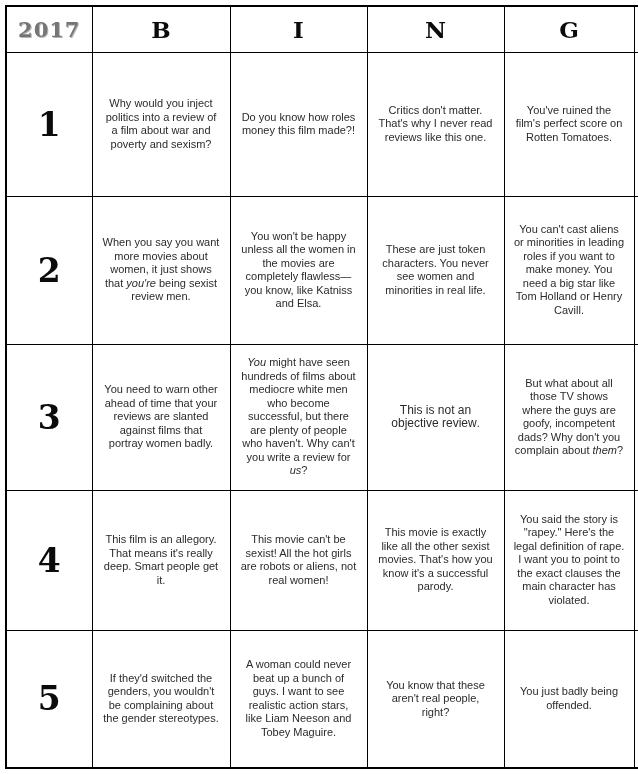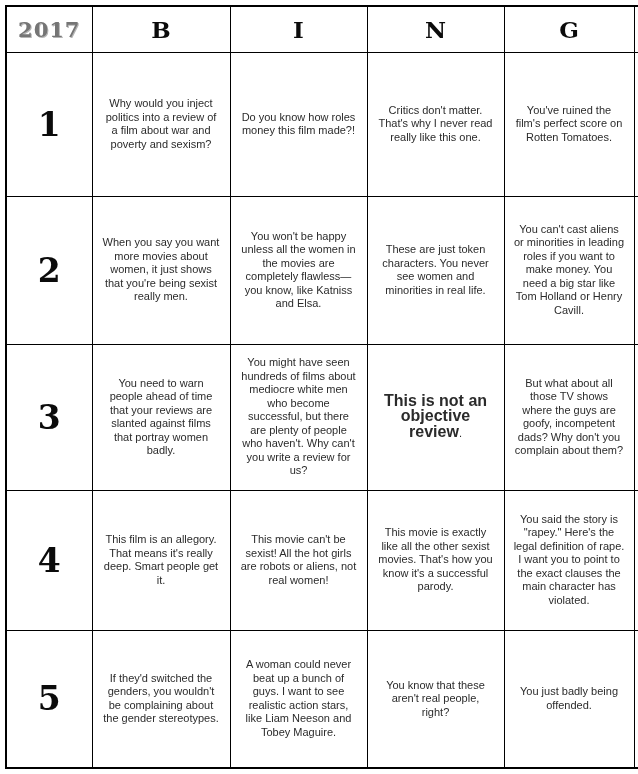--- a/index.html
+++ b/index.html
@@ -48,22 +48,22 @@
     font-family: "DejaVu Serif", serif;
     font-weight: bold;
     font-size: 33px;
     color: #0b0b0b;
   }
   td.cell {
     font-size: 11px;
     line-height: 13.5px;
     color: #2b2b2b;
   }
-  td.cell span.it { }
-  td.cell span.bd { font-weight: bold; font-size: 16px; }
+  td.cell span.it { font-style: italic; }
+  td.cell span.bd { font-weight: normal; font-size: 12px; }
   tr.hdr   { height: 46px; }
   tr.row-1 { height: 144px; }
   tr.row-2 { height: 148px; }
   tr.row-3 { height: 146px; }
   tr.row-4 { height: 140px; }
   tr.row-5 { height: 138px; }
 </style>
 </head>
 <body>
 
@@ -85,35 +85,35 @@
         <th class="letter">N</th>
         <th class="letter">G</th>
         <th class="letter">O</th>
       </tr>
     </thead>
     <tbody>
       <tr class="row-1">
         <th class="num">1</th>
         <td class="cell"><span>Why would you inject politics into a review of a film about war and poverty and sexism?</span></td>
         <td class="cell"><span>Do you know how roles money this film made?!</span></td>
-        <td class="cell"><span>Critics don't matter. That's why I never read really like this one.</span></td>
+        <td class="cell"><span>Critics don't matter. That's why I never read reviews like this one.</span></td>
         <td class="cell"><span>You've ruined the film's perfect score on Rotten Tomatoes.</span></td>
         <td class="cell"></td>
       </tr>
       <tr class="row-2">
         <th class="num">2</th>
-        <td class="cell"><span>When you say you want more movies about women, it just shows that </span><span class="it">you're</span><span> being sexist really men.</span></td>
+        <td class="cell"><span>When you say you want more movies about women, it just shows that </span><span class="it">you're</span><span> being sexist review men.</span></td>
         <td class="cell"><span>You won't be happy unless all the women in the movies are completely flawless—you know, like Katniss and Elsa.</span></td>
         <td class="cell"><span>These are just token characters. You never see women and minorities in real life.</span></td>
         <td class="cell"><span>You can't cast aliens or minorities in leading roles if you want to make money. You need a big star like Tom Holland or Henry Cavill.</span></td>
         <td class="cell"></td>
       </tr>
       <tr class="row-3">
         <th class="num">3</th>
-        <td class="cell"><span>You need to warn people ahead of time that your reviews are slanted against films that portray women badly.</span></td>
+        <td class="cell"><span>You need to warn other ahead of time that your reviews are slanted against films that portray women badly.</span></td>
         <td class="cell"><span class="it">You</span><span> might have seen hundreds of films about mediocre white men who become successful, but there are plenty of people who haven't. Why can't you write a review for </span><span class="it">us</span><span>?</span></td>
         <td class="cell"><span class="bd">This is not an objective review</span><span>.</span></td>
         <td class="cell"><span>But what about all those TV shows where the guys are goofy, incompetent dads? Why don't you complain about </span><span class="it">them</span><span>?</span></td>
         <td class="cell"></td>
       </tr>
       <tr class="row-4">
         <th class="num">4</th>
         <td class="cell"><span>This film is an allegory. That means it's really deep. Smart people get it.</span></td>
         <td class="cell"><span>This movie can't be sexist! All the hot girls are robots or aliens, not real women!</span></td>
         <td class="cell"><span>This movie is exactly like all the other sexist movies. That's how you know it's a successful parody.</span></td>

